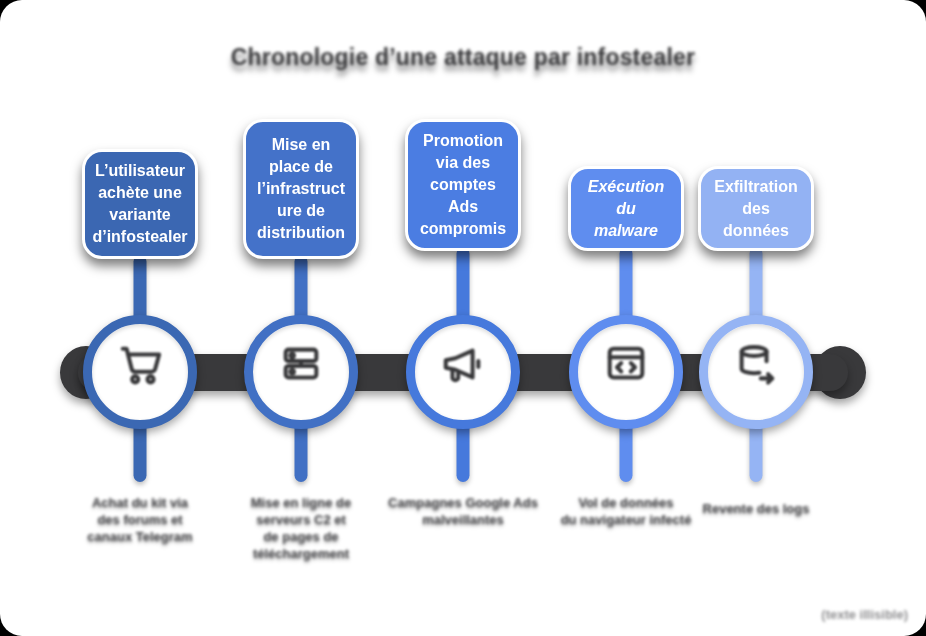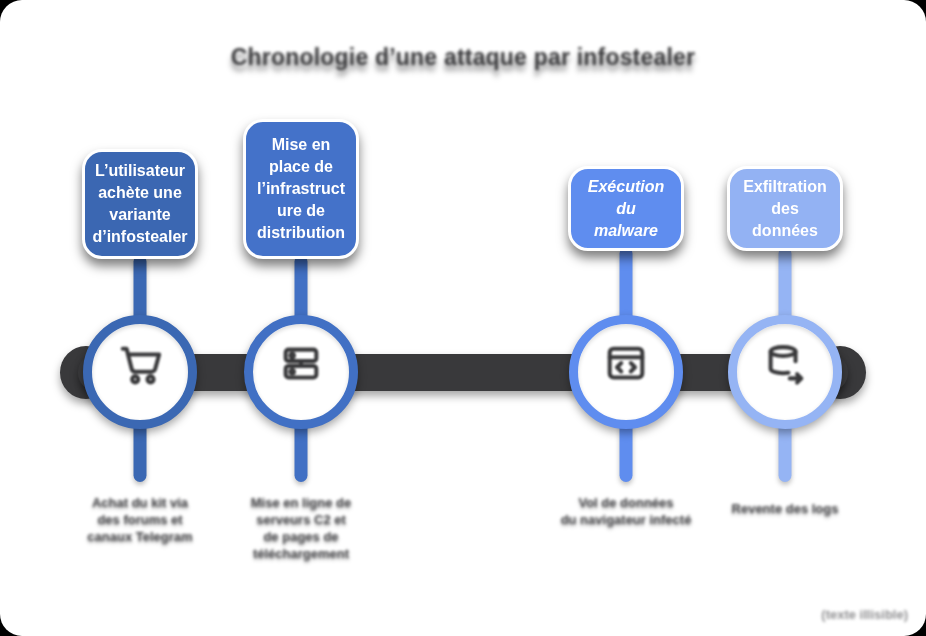--- a/index.html
+++ b/index.html
@@ -13,21 +13,21 @@
 
   
   .bar{position:absolute;top:354px;left:78px;width:770px;height:37px;border-radius:18px;
     background:#39393b;box-shadow:0 5px 8px rgba(0,0,0,.35);}
   .cap{position:absolute;top:346px;width:52px;height:53px;border-radius:50%;
     background:#39393b;box-shadow:0 5px 8px rgba(0,0,0,.35);}
   .cap-left{left:60px;} .cap-right{left:814px;}
 
   
   .col{position:absolute;top:0;height:636px;width:170px;}
-  .col1{left:55px}.col2{left:216px}.col3{left:378px}.col4{left:541px}.col5{left:700px}
+  .col1{left:55px}.col2{left:216px}.col3{left:378px}.col4{left:541px}.col5{left:671px}
 
   .box{position:absolute;left:50%;transform:translateX(-50%);width:116px;
     border:3px solid #fff;border-radius:20px;box-sizing:border-box;
     display:flex;align-items:center;justify-content:center;text-align:center;
     color:#fff;font-weight:bold;font-size:16px;line-height:22px;white-space:pre-line;
     box-shadow:0 7px 11px rgba(0,0,0,.5);filter:blur(.3px);}
   .col1 .box{top:149px;height:110px}
   .col2 .box{top:119px;height:140px}
   .col3 .box{top:119px;height:132px}
   .col4 .box{top:166px;height:85px}
@@ -104,20 +104,39 @@
 place de
 l’infrastruct
 ure de
 distribution</div>
     <div class="caption">Mise en ligne de
 serveurs C2 et
 de pages de
 téléchargement</div>
   </div>
 
+  <div class="col col3">
+    <div class="stem stem-top" style="background-color: rgb(70, 121, 220);"></div>
+    <div class="stem stem-bottom" style="background-color: rgb(70, 121, 220);"></div>
+    <div class="circle" style="border-color: rgb(70, 121, 220);"></div>
+    <div class="icon">
+      <svg viewBox="0 0 24 24">
+          <path d="M3 10v4l5 1 9 4V5l-9 4-5 1z"></path>
+          <path d="M6.5 15.5V19a1.5 1.5 0 0 0 3 0v-2.8"></path>
+          <path d="M20 10.5v3"></path>
+        </svg>
+    </div>
+    <div class="box" style="background-color: rgb(75, 125, 226);">Promotion
+via des
+comptes
+Ads
+compromis</div>
+    <div class="caption">Campagnes Google Ads
+malveillantes</div>
+  </div>
 
   <div class="col col4">
     <div class="stem stem-top" style="background-color: rgb(95, 141, 239);"></div>
     <div class="stem stem-bottom" style="background-color: rgb(95, 141, 239);"></div>
     <div class="circle" style="border-color: rgb(95, 141, 239);"></div>
     <div class="icon">
       <svg viewBox="0 0 24 24">
           <rect x="3.5" y="4" width="17" height="15" rx="2"></rect>
           <path d="M3.5 8.5h17"></path>
           <path d="M9.5 11.5l-2.2 2.2 2.2 2.2"></path>

